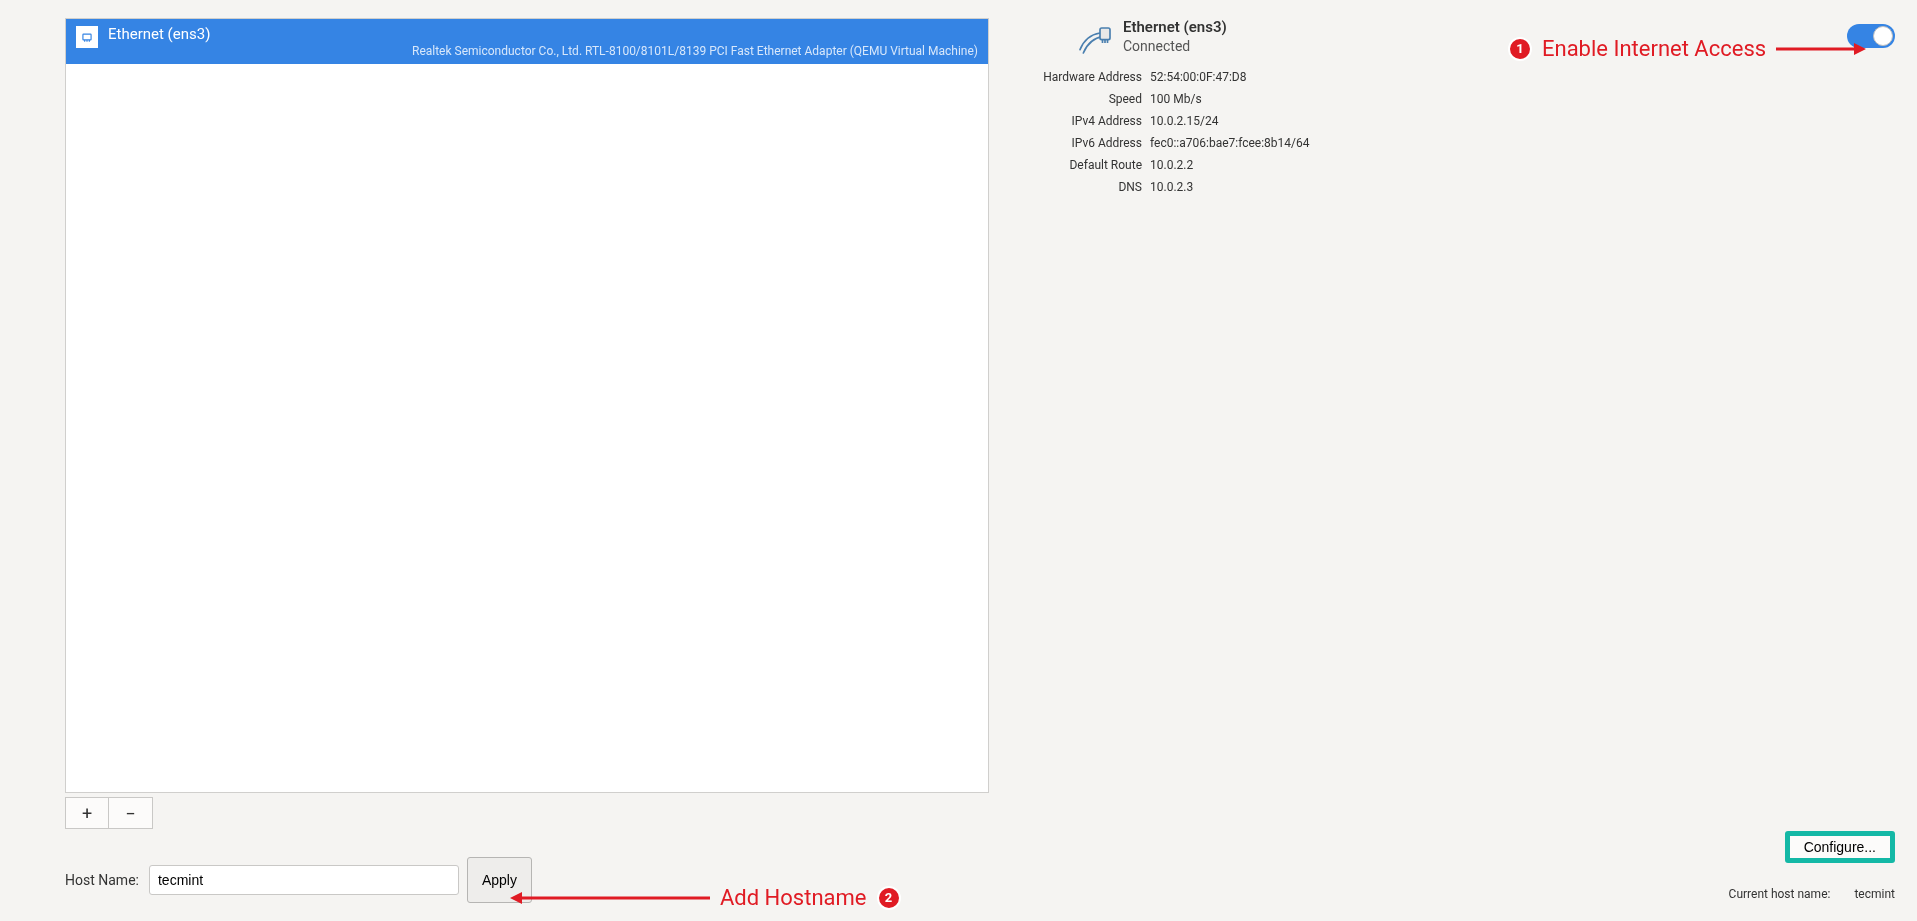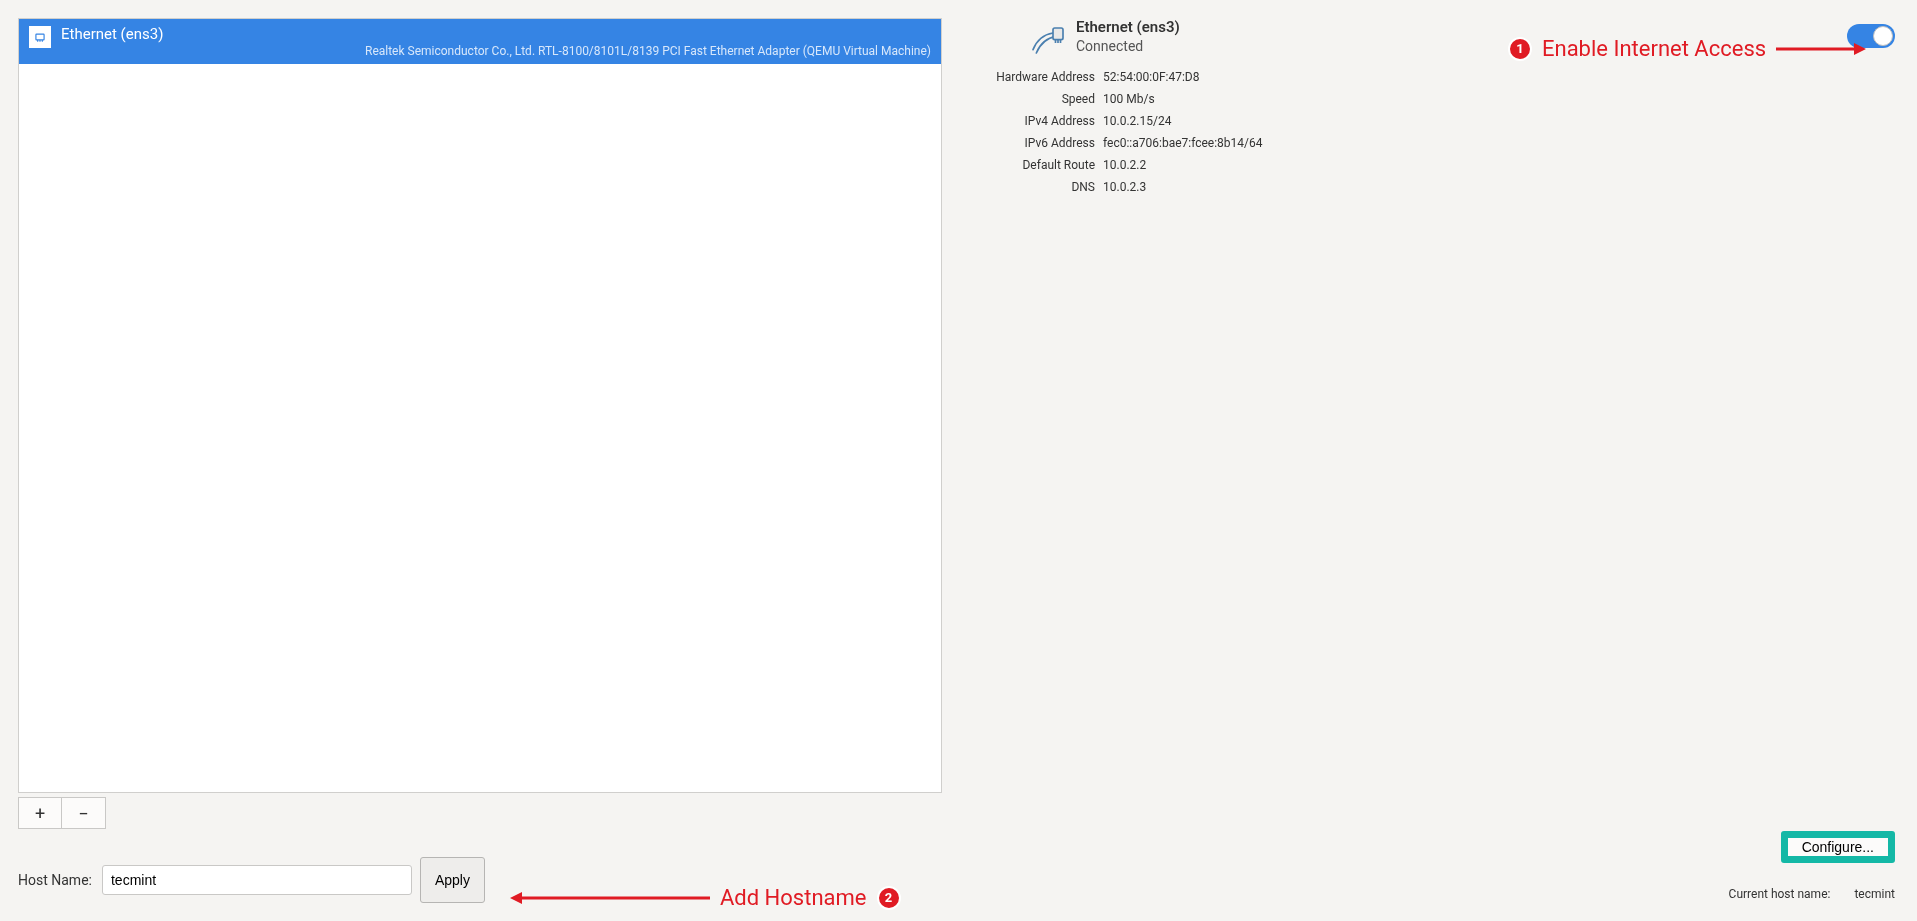--- a/index.html
+++ b/index.html
@@ -8,20 +8,21 @@
       background: #f5f4f2;
       width: 1917px;
       height: 921px;
       position: relative;
       color: #333;
       font-size: 14px;
     }
     .main-container {
       display: flex;
       height: 100%;
+      margin-left: 47px;
     }
     .left-panel {
       width: 960px;
       padding: 18px 18px 18px 18px;
       display: flex;
       flex-direction: column;
     }
     .device-list {
       flex: 1;
       background: #fff;
@@ -159,21 +160,21 @@
       background: #fff;
       border-radius: 50%;
       border: 1px solid #c0c0c0;
     }
     .configure-btn {
       position: absolute;
       right: 22px;
       bottom: 58px;
       height: 32px;
       padding: 0 14px;
-      border: 7px solid #14b8a6;
+      border: 5px solid #14b8a6;
       border-radius: 3px;
       background: #fcfbfa;
       font-size: 14px;
       cursor: pointer;
     }
     .current-host-row {
       position: absolute;
       right: 22px;
       bottom: 20px;
       font-size: 12px;

